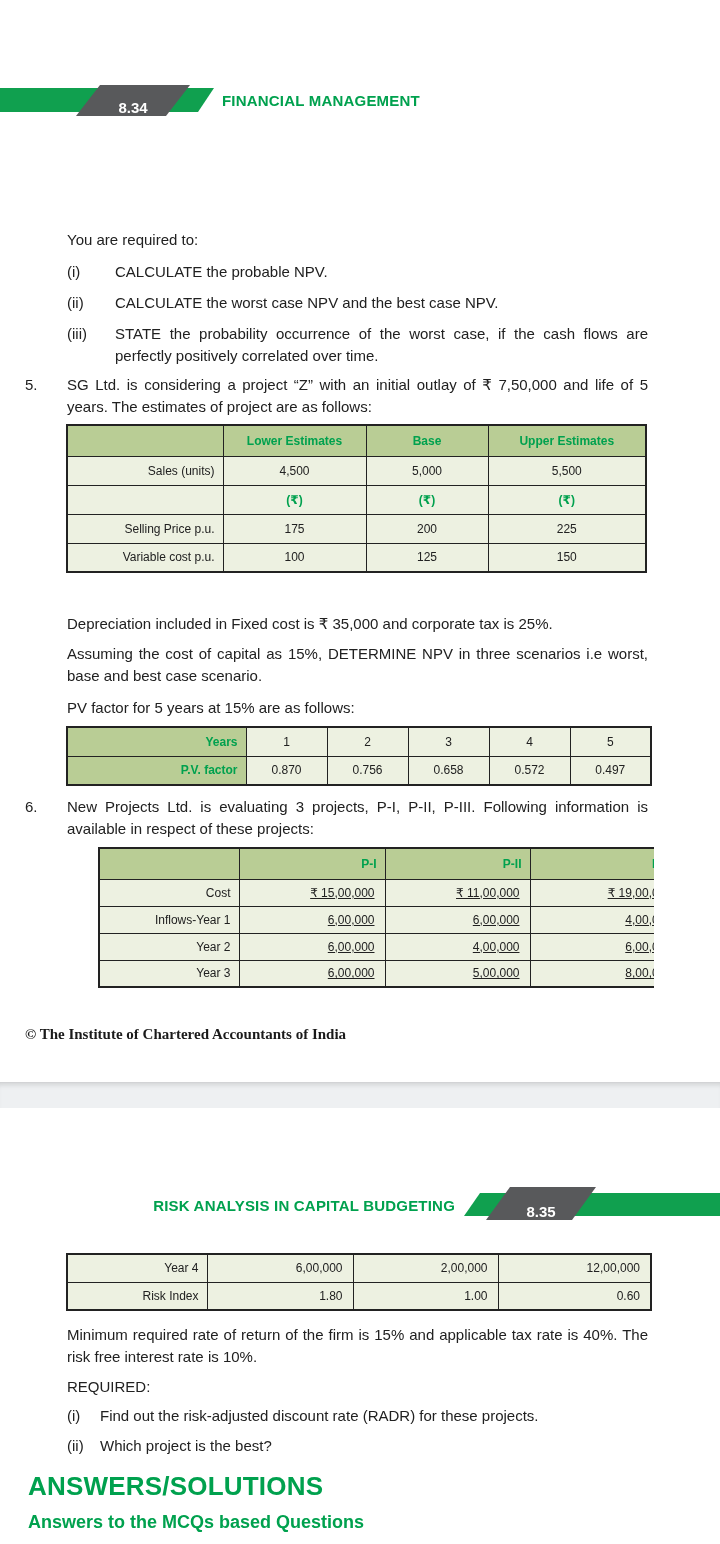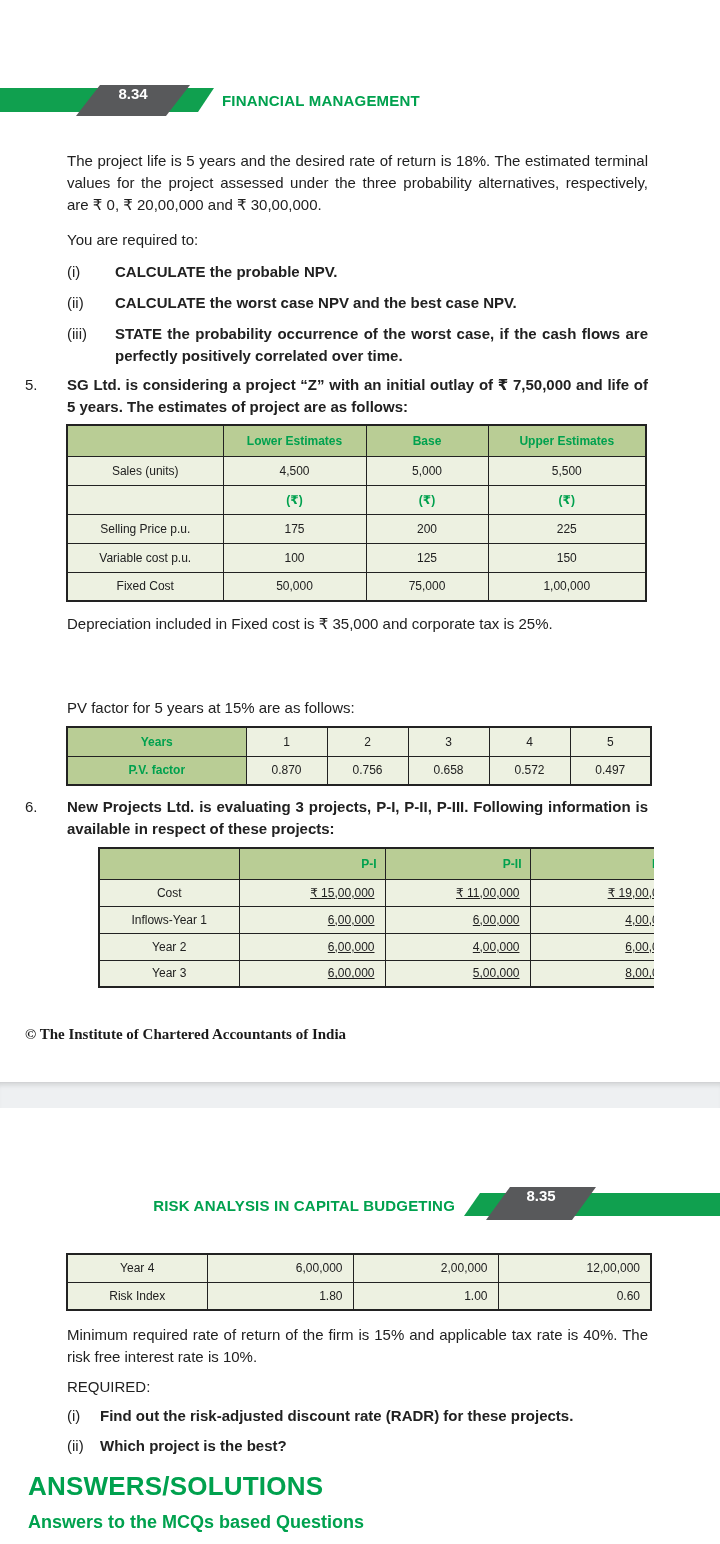--- a/index.html
+++ b/index.html
@@ -19,39 +19,39 @@
 
   .abs{position:absolute;}
   .body-text{font-size:15px;line-height:22px;color:var(--txt);}
   .just{text-align:justify;}
 
   
   .ribbon-bar{background:var(--bar-green);}
   .bar1{left:0;top:88px;width:214px;height:24px;clip-path:polygon(0 0,100% 0,calc(100% - 16px) 100%,0 100%);}
   .bar2{left:464px;top:1193px;width:256px;height:23px;clip-path:polygon(16px 0,100% 0,100% 100%,0 100%);}
   .ribbon-tag{background:var(--tag-gray);color:#ffffff;font-weight:bold;font-size:15px;
-    display:flex;align-items:flex-start;justify-content:center;}
+    display:flex;align-items:flex-end;justify-content:center;}
   .tag1{left:76px;top:85px;width:114px;height:31px;clip-path:polygon(24px 0,100% 0,calc(100% - 24px) 100%,0 100%);}
   .tag2{left:486px;top:1187px;width:110px;height:33px;clip-path:polygon(24px 0,100% 0,calc(100% - 24px) 100%,0 100%);}
   .chapter-title{font-size:15px;font-weight:bold;color:var(--green);letter-spacing:.2px;white-space:nowrap;}
 
   
   .qrow{display:flex;}
   .qrow .qnum{width:42px;flex:0 0 42px;}
   .sublist .qnum{width:48px;flex:0 0 48px;}
   .sublist2 .qnum{width:33px;flex:0 0 33px;}
-  .qrow .qtxt{flex:1;font-weight:bold;}
+  .qrow .qtxt{flex:1;}
 
   
   table.tbl{border-collapse:collapse;table-layout:fixed;font-size:12px;color:var(--txt);}
   table.tbl th,table.tbl td{border:1px solid var(--brd);overflow:hidden;white-space:nowrap;}
   table.tbl{border:2px solid var(--brd);}
   table.tbl th{background:var(--th-bg);color:var(--green);font-weight:bold;height:31px;padding:2px 8px;}
   table.tbl td{background:var(--td-bg);padding:2px 8px;}
-  table.tbl td.lbl{text-align:center;}
+  table.tbl td.lbl{text-align:right;}
 
   .est td{height:29px;}
   .est td.val{text-align:center;}
   .est tr.accent td.val{color:var(--green);font-weight:bold;}
 
   .pv td{height:29px;}
   .pv td.lbl{background:var(--th-bg);color:var(--green);font-weight:bold;}
   .pv td.val{text-align:center;}
 
   .proj th{text-align:right;padding-right:10px;}
@@ -73,21 +73,20 @@
 <body>
 
 <div id="page">
 
   <div class="abs ribbon-bar bar1"></div>
   <div class="abs ribbon-tag tag1">
     <span>8.34</span>
   </div>
   <div class="abs chapter-title" style="left:222px;top:92px;">FINANCIAL MANAGEMENT</div>
 
-  <div class="abs body-text just" style="left:67px;top:150px;width:581px;">The project life is 5 years and the desired rate of return is 18%. The estimated terminal values for the project assessed under the three probability alternatives, respectively, are ₹ 0, ₹ 20,00,000 and ₹ 30,00,000.</div>
 
   <div class="abs body-text" style="left:67px;top:229px;width:581px;">You are required to:</div>
 
   <div class="abs body-text qrow sublist" style="left:67px;top:261px;width:581px;">
     <span class="qnum">(i)</span>
     <span class="qtxt">CALCULATE the probable NPV.</span>
   </div>
   <div class="abs body-text qrow sublist" style="left:67px;top:292px;width:581px;">
     <span class="qnum">(ii)</span>
     <span class="qtxt">CALCULATE the worst case NPV and the best case NPV.</span>
@@ -135,30 +134,25 @@
           <td class="val">175</td>
           <td class="val">200</td>
           <td class="val">225</td>
         </tr>
         <tr>
           <td class="lbl">Variable cost p.u.</td>
           <td class="val">100</td>
           <td class="val">125</td>
           <td class="val">150</td>
         </tr>
-        <tr>
-          <td class="lbl">Fixed Cost</td>
-          <td class="val">50,000</td>
-          <td class="val">75,000</td>
-          <td class="val">1,00,000</td>
-        </tr>
       </tbody>
   </table>
 
   <div class="abs body-text" style="left:67px;top:613px;width:581px;">Depreciation included in Fixed cost is ₹ 35,000 and corporate tax is 25%.</div>
+  <div class="abs body-text just" style="left:67px;top:643px;width:581px;">Assuming the cost of capital as 15%, DETERMINE NPV in three scenarios i.e worst, base and best case scenario.</div>
   <div class="abs body-text" style="left:67px;top:697px;width:581px;">PV factor for 5 years at 15% are as follows:</div>
 
   <table class="tbl pv abs" style="left:66px;top:726px;width:584px;">
     <colgroup>
         <col style="width:179px">
         <col style="width:81px">
         <col style="width:81px">
         <col style="width:81px">
         <col style="width:81px">
         <col style="width:81px">

